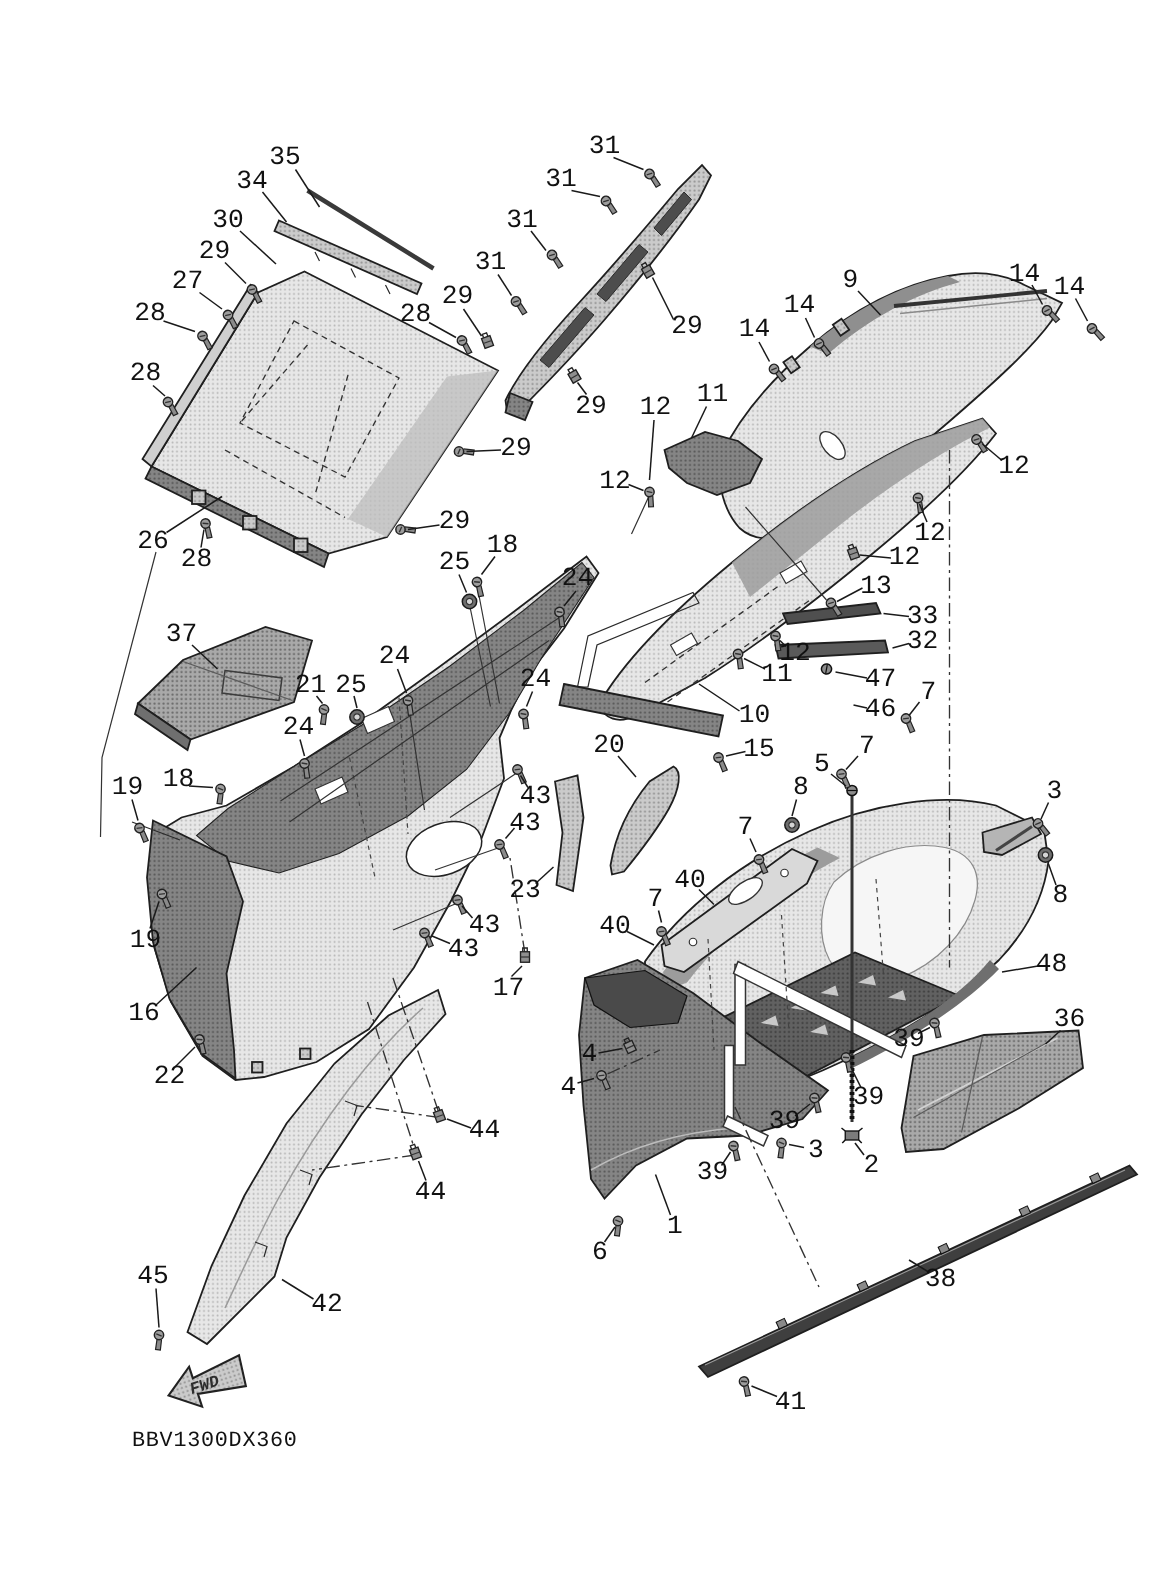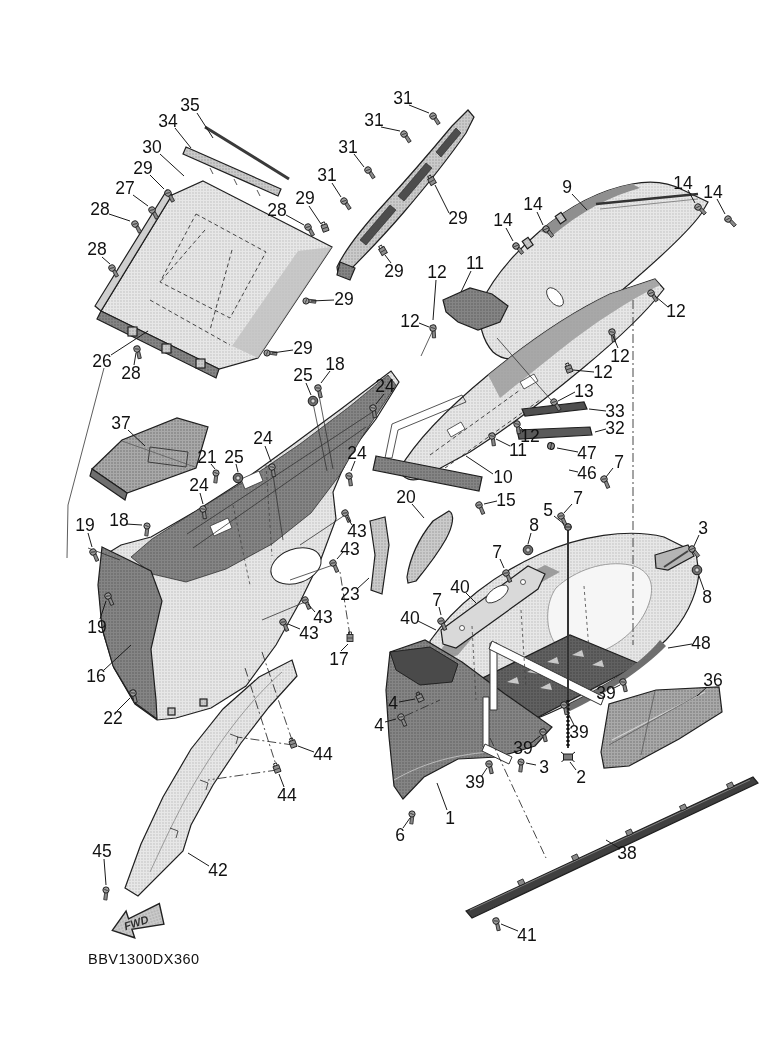--- a/index.html
+++ b/index.html
@@ -1,17 +1,17 @@
 <!DOCTYPE html>
 <html><head>
 <meta charset="utf-8">
 <style>
   html,body{margin:0;padding:0;background:#fff;}
   .stage{width:770px;height:1064px;position:relative;background:#fff;overflow:hidden;
-         font-family:Liberation Sans, sans-serif;}
+         font-family:Liberation Mono, monospace;}
   svg{display:block}
   .part{stroke:#1f1f1f;stroke-width:1.2;}
   .thin{stroke:#2a2a2a;stroke-width:.8;fill:none;}
   .seam{stroke:#333;stroke-width:.9;stroke-dasharray:4 3;fill:none;}
   .chain{stroke:#444;stroke-width:.8;stroke-dasharray:3 3;fill:none;}
   .dashdot{stroke:#333;stroke-width:.9;stroke-dasharray:9 3 2 3;fill:none;}
   .axis{stroke:#333;stroke-width:.8;fill:none;}
   .leader{stroke:#1a1a1a;stroke-width:1;fill:none;}
   .callout{font-size:17.5px;fill:#111;}
   .code-text{font-size:14.5px;letter-spacing:.5px;fill:#111;}

